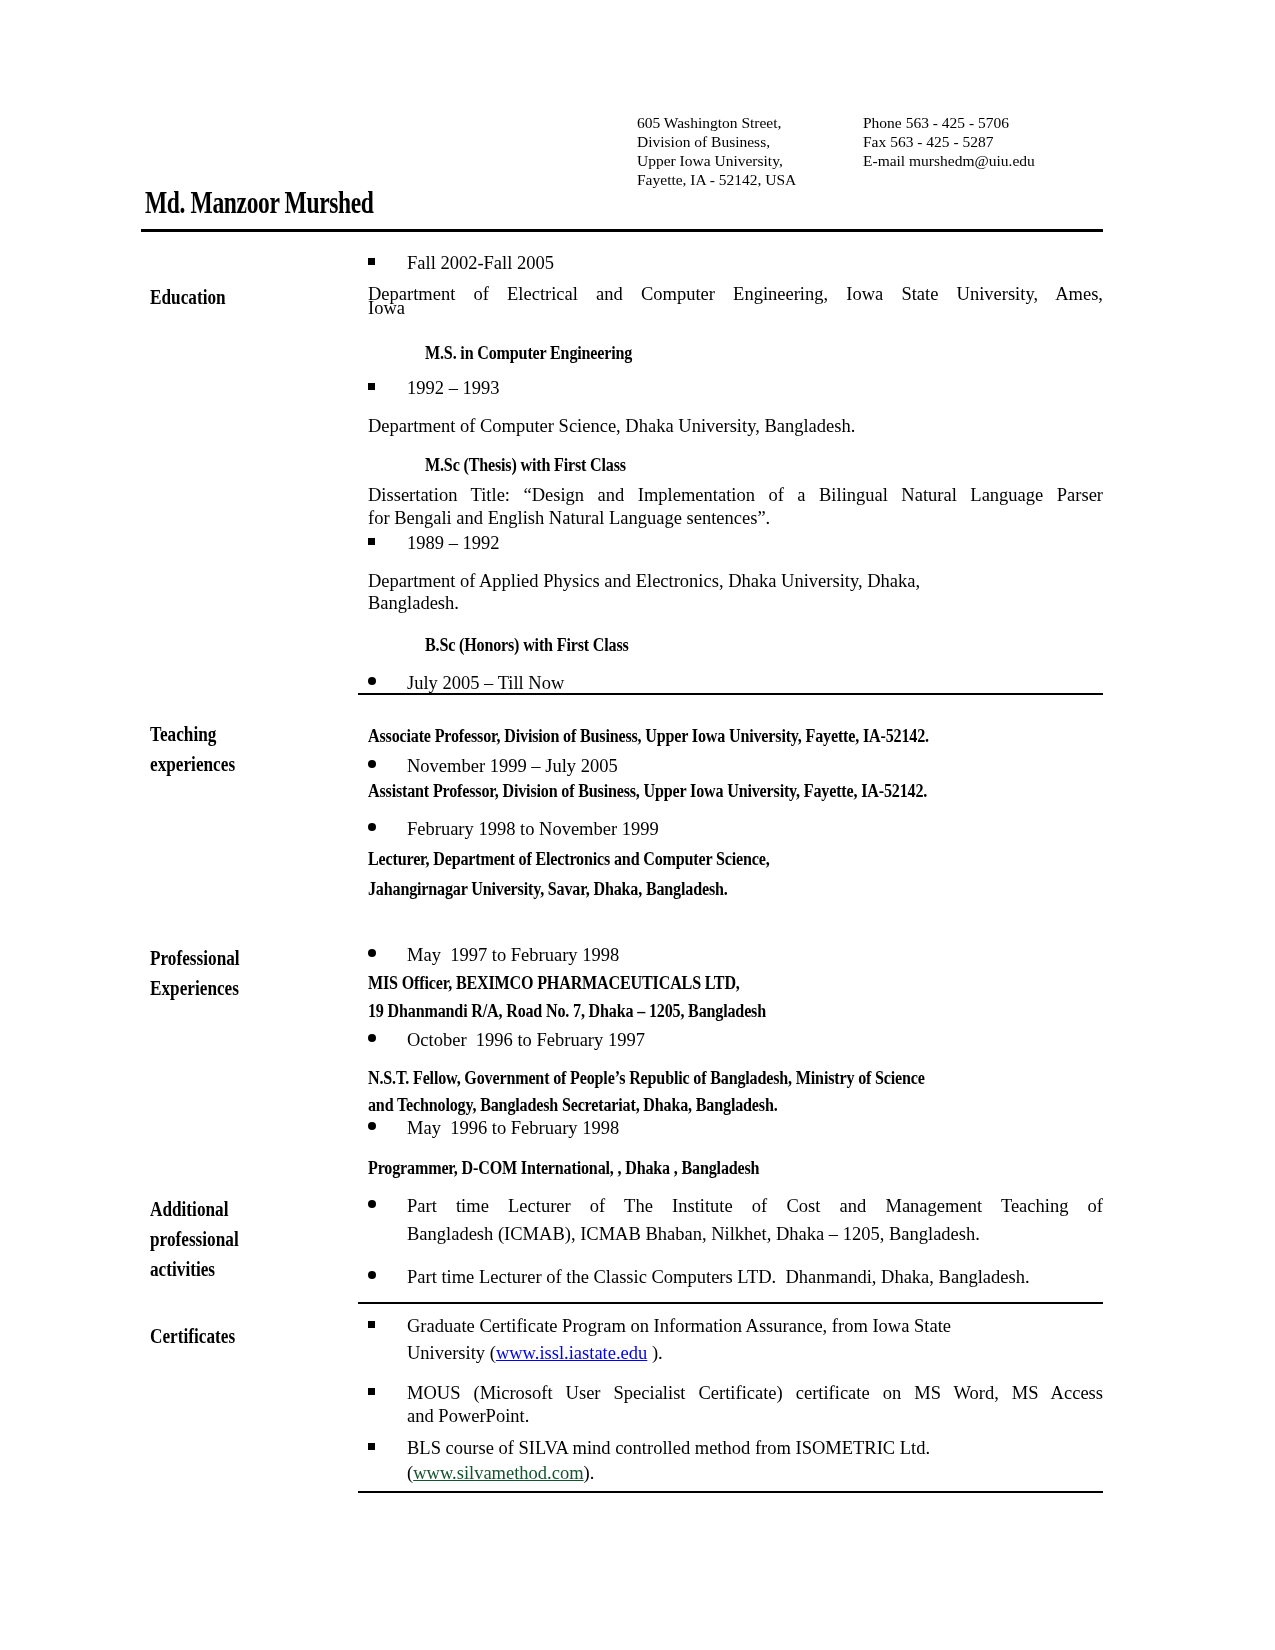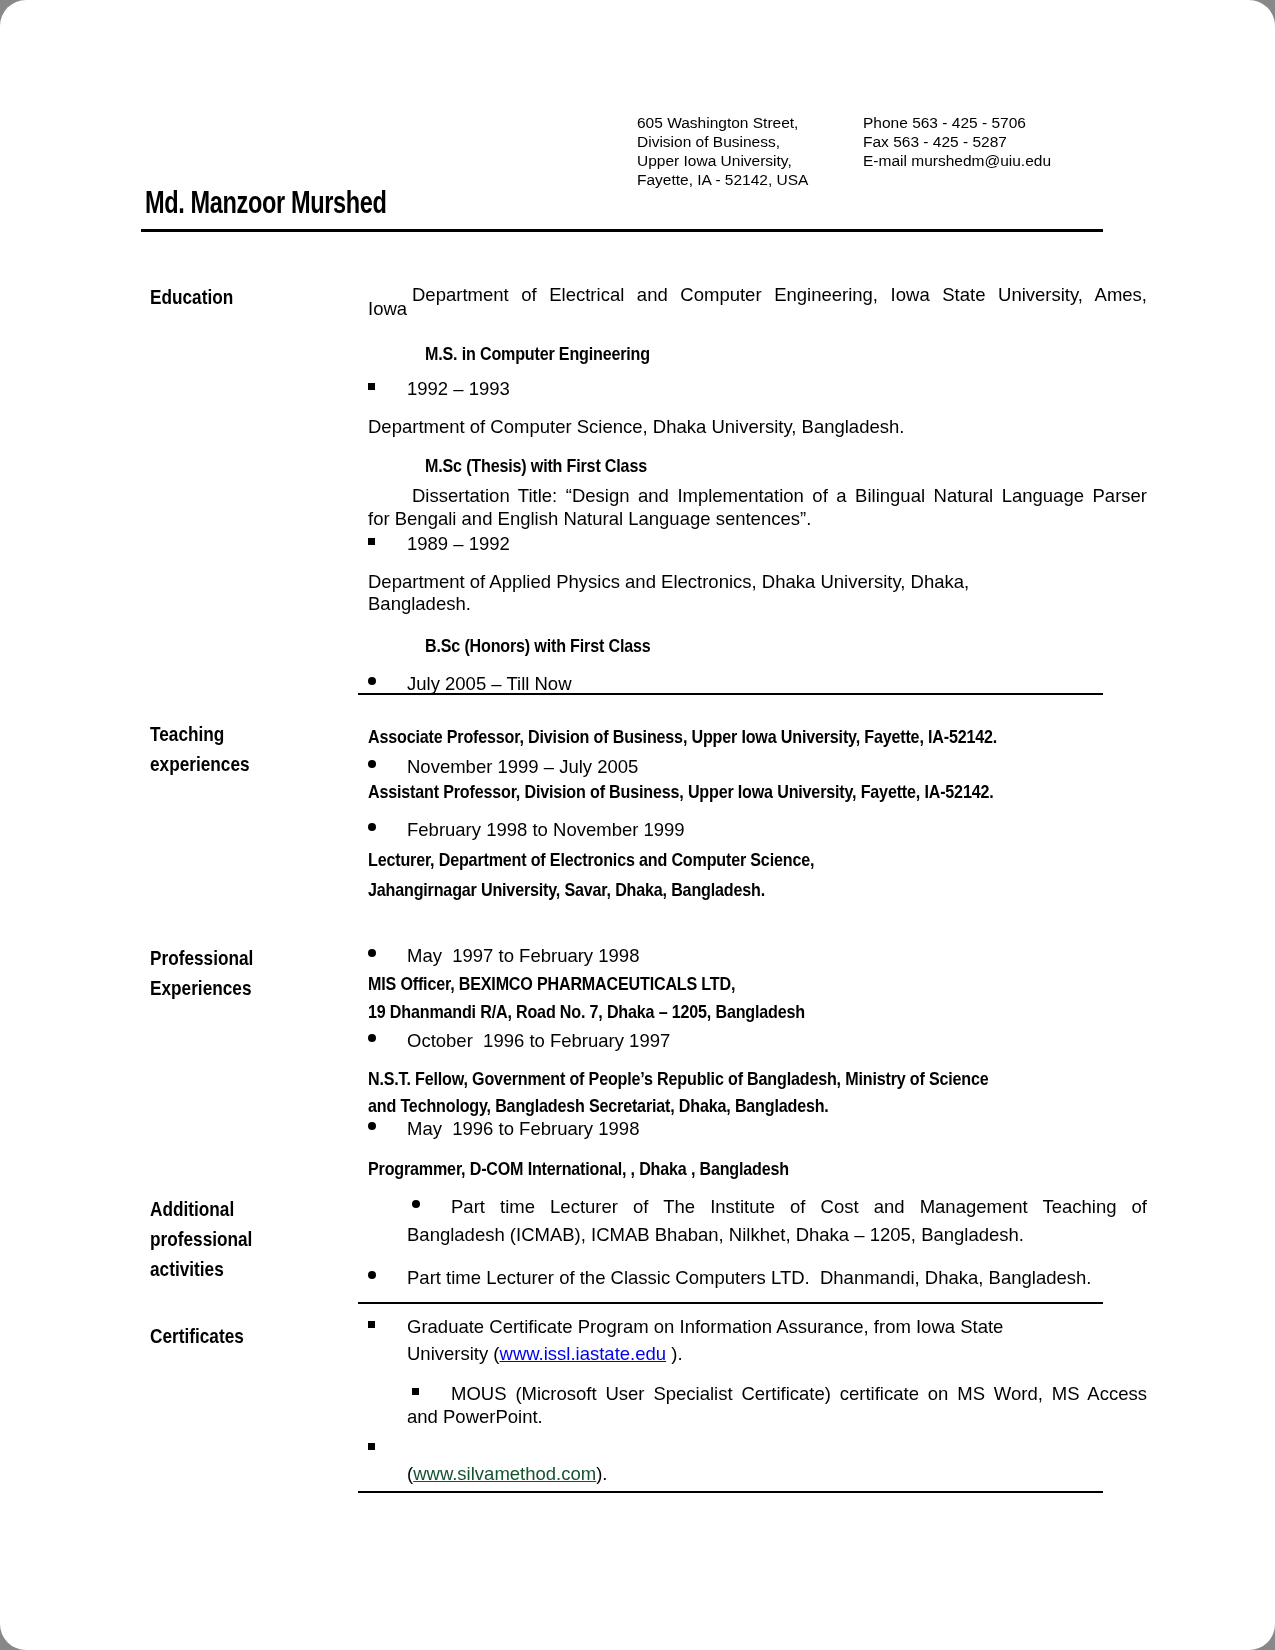--- a/index.html
+++ b/index.html
@@ -1,24 +1,23 @@
 <!DOCTYPE html>
 <html><head>
 <meta charset="utf-8">
 <style>
   html,body { margin:0; padding:0; background:#888; }
   .page {
     position:relative;
     width:1275px; height:1650px;
     margin:0 auto;
     background:#ffffff;
-    font-family:Liberation Sans, sans-serif;
+    font-family:Liberation Serif, serif;
     font-size:18.5px; line-height:23px; color:#000;
     overflow:hidden;
-    border-radius:26px;
   }
   .ln { position:absolute; }
   
   .addr { left:637px; top:113px; width:215px; font-size:15.5px; line-height:19px; }
   .contact { left:863px; top:113px; width:260px; font-size:15.5px; line-height:19px; }
   .name {
     left:145px; top:186px; font-size:31px; line-height:34px; font-weight:bold;
     letter-spacing:-0.5px; white-space:nowrap;
     transform:scaleX(0.76); transform-origin:0 0;
   }
@@ -31,21 +30,21 @@
     font-weight:bold; font-size:20.5px; line-height:30px; white-space:nowrap;
     transform:scaleX(0.84); transform-origin:0 0; left:150px;
   }
   
   .para  { left:368px; width:735px; }
   .cont  { left:407px; width:696px; }           
   .bl    { left:365px; width:738px; padding-left:42px; box-sizing:border-box; }
   .blt   { position:absolute; left:3px; top:5px; width:8px; height:8px; background:#000; }
   .blt.sq{ width:7px; height:7px; top:6px; border-radius:0; }
   .blt.rd{ border-radius:50%; }
-  .just  { text-align:justify; text-align-last:justify;margin-left:44px; }
+  .just  { text-align:justify; text-align-last:justify; }
   .pre   { white-space:pre; }
   
   .cx {
     font-weight:bold; white-space:nowrap; letter-spacing:-0.2px;
     transform:scaleX(0.87); transform-origin:0 0;
   }
   .deg { left:425px; }
   a.lnk { text-decoration:underline; }
 </style>
 </head>
@@ -62,20 +61,24 @@
   <div class="ln contact">
     <div>Phone 563 - 425 - 5706</div>
     <div>Fax 563 - 425 - 5287</div>
     <div>E-mail murshedm@uiu.edu</div>
   </div>
   <div class="ln name">Md. Manzoor Murshed</div>
   <div class="rule rule-name"></div>
 
   <div class="ln lbl" style="top:282px">Education</div>
 
+  <div class="ln bl" style="top:252px">
+    <span class="blt sq"></span>
+    <span>Fall 2002-Fall 2005</span>
+  </div>
   <div class="ln para just" style="top:283px">Department of Electrical and Computer Engineering, Iowa State University, Ames,</div>
   <div class="ln para" style="top:297px">Iowa</div>
   <div class="ln cx deg" style="top:342px">M.S. in Computer Engineering</div>
 
   <div class="ln bl" style="top:377px">
     <span class="blt sq"></span>
     <span>1992 – 1993</span>
   </div>
   <div class="ln para" style="top:415px">Department of Computer Science, Dhaka University, Bangladesh.</div>
   <div class="ln cx deg" style="top:454px">M.Sc (Thesis) with First Class</div>
@@ -165,20 +168,21 @@
   </div>
 
   <div class="ln bl just" style="top:1382px">
     <span class="blt sq"></span>
     <span>MOUS (Microsoft User Specialist Certificate) certificate on MS Word, MS Access</span>
   </div>
   <div class="ln cont" style="top:1405px">and PowerPoint.</div>
 
   <div class="ln bl" style="top:1437px">
     <span class="blt sq"></span>
+    <span>BLS course of SILVA mind controlled method from ISOMETRIC Ltd.</span>
   </div>
   <div class="ln cont" style="top:1462px">
     <span>(</span><a class="lnk" href="#" style="color:#14532d">www.silvamethod.com</a><span>).</span>
   </div>
 
   <div class="rule rule-sec" style="top:1491px"></div>
 
 </div>
 
 </body></html>

